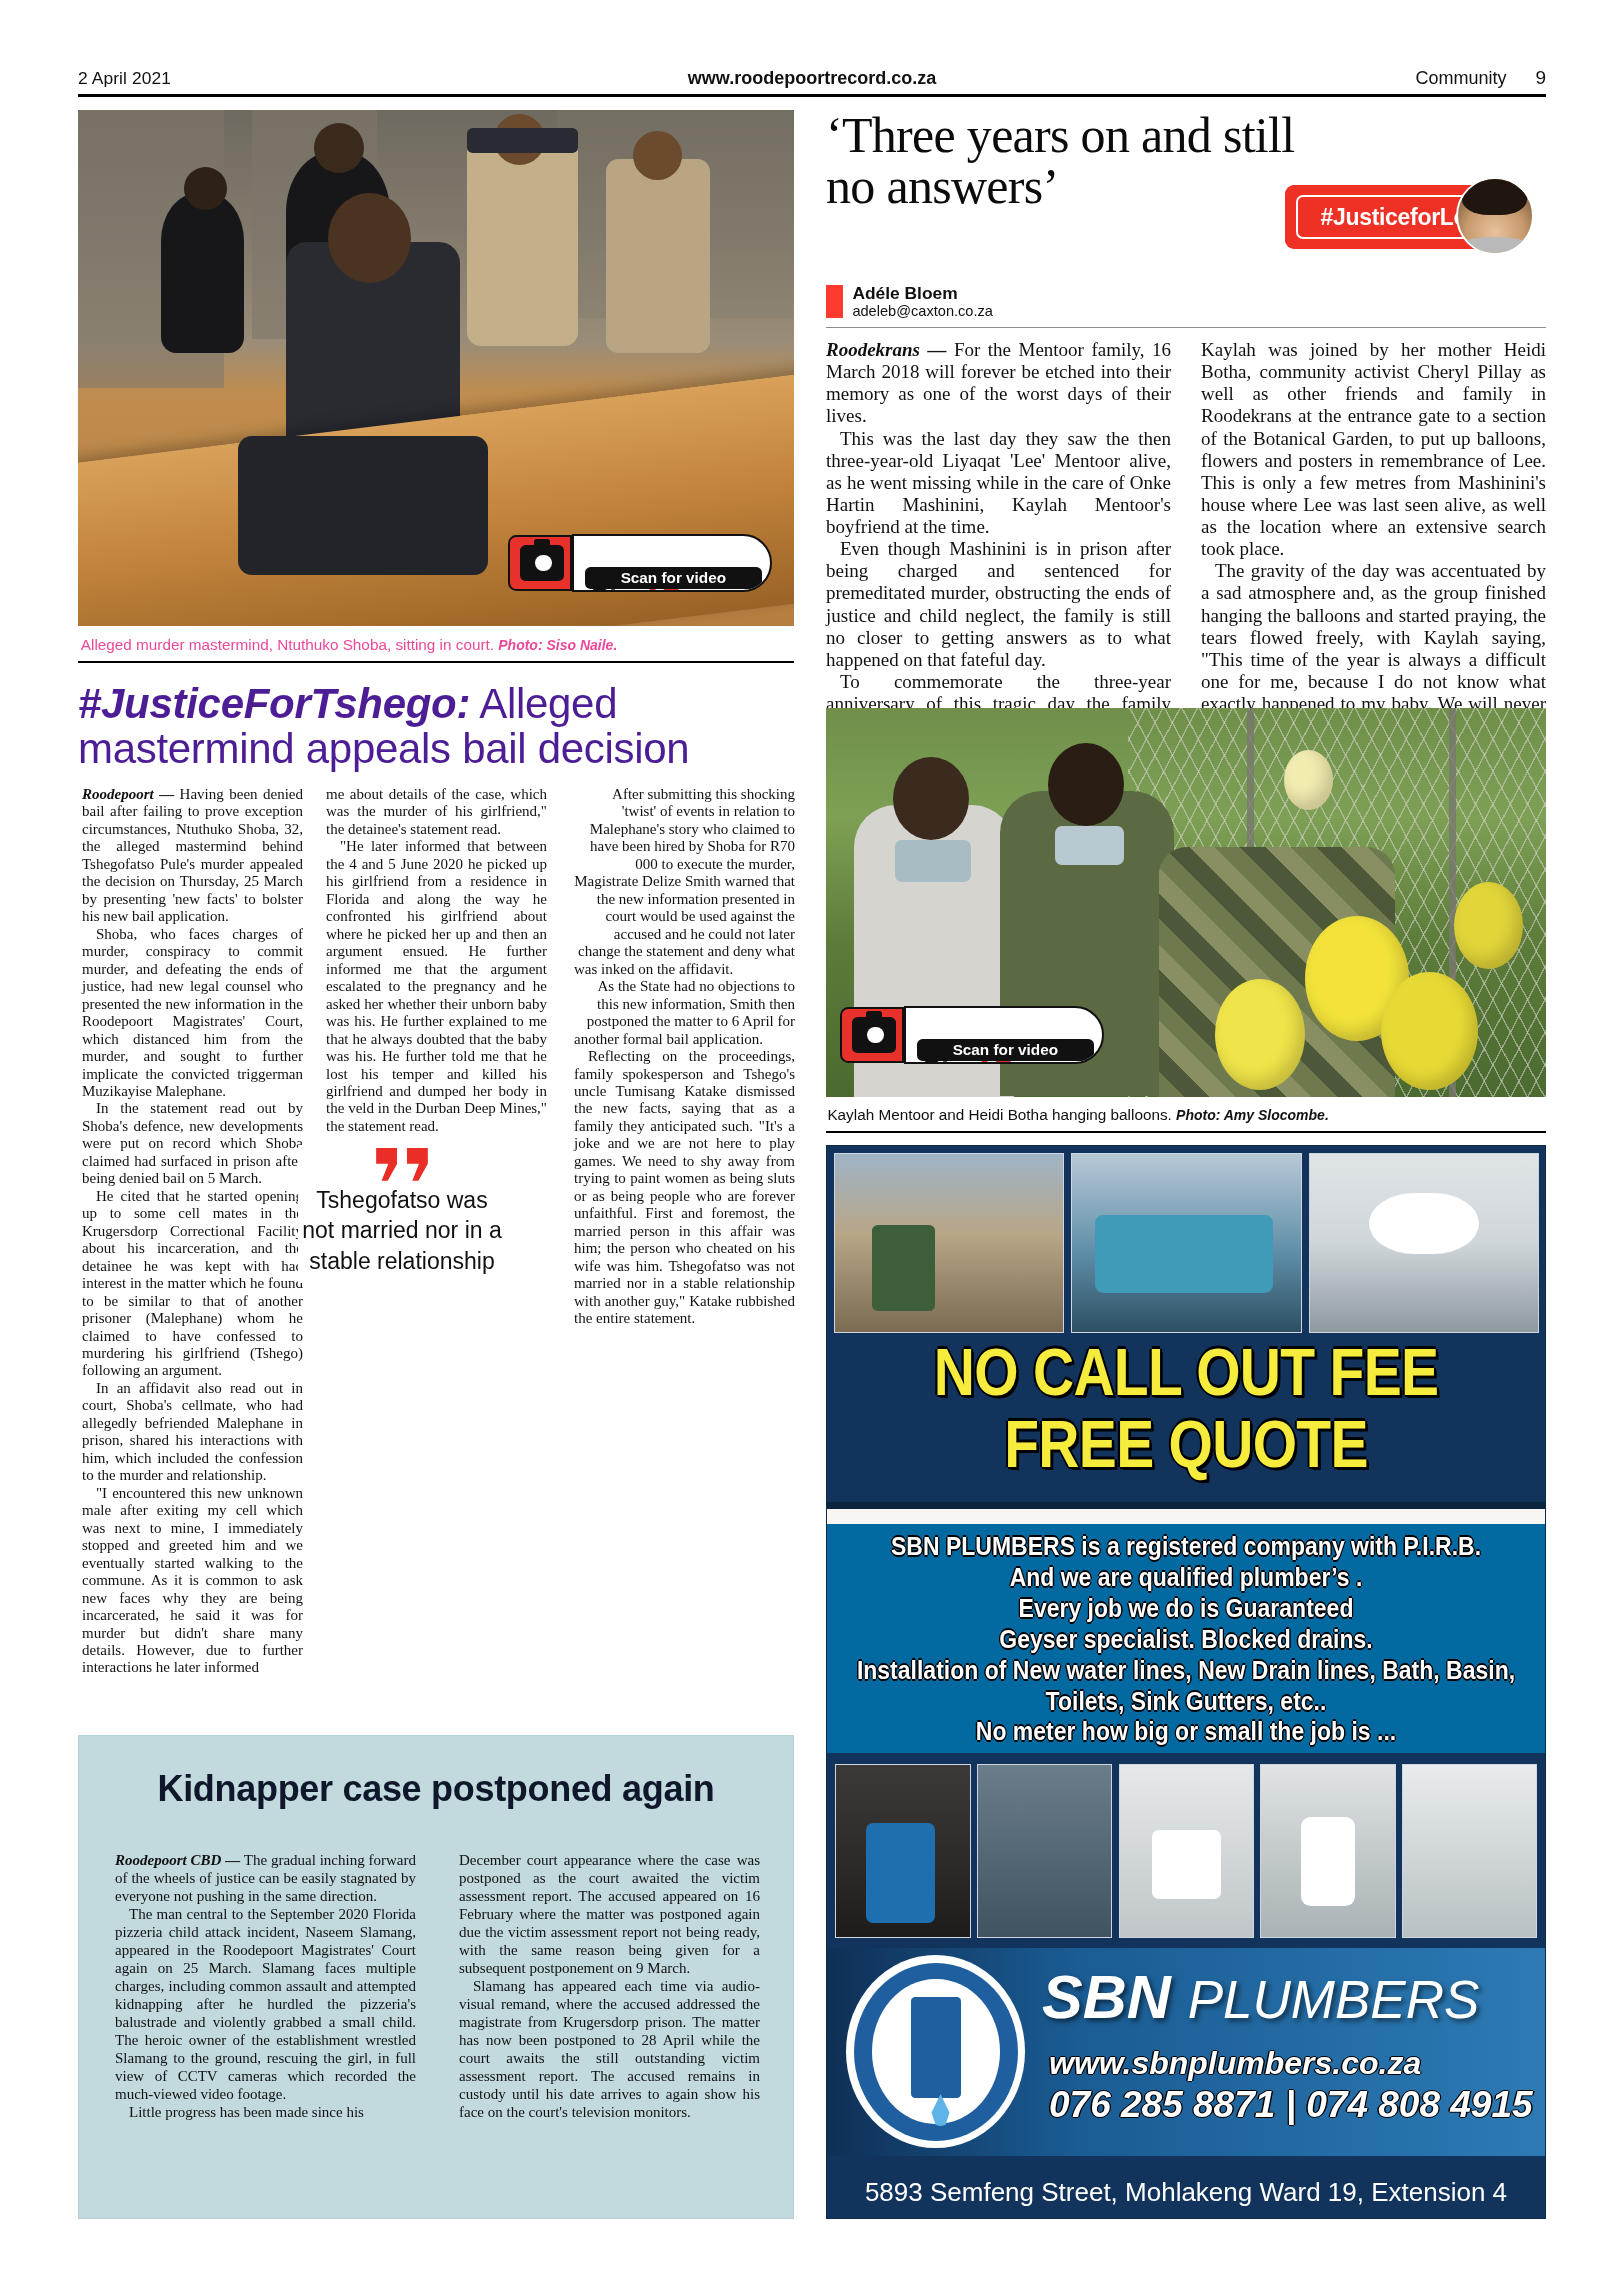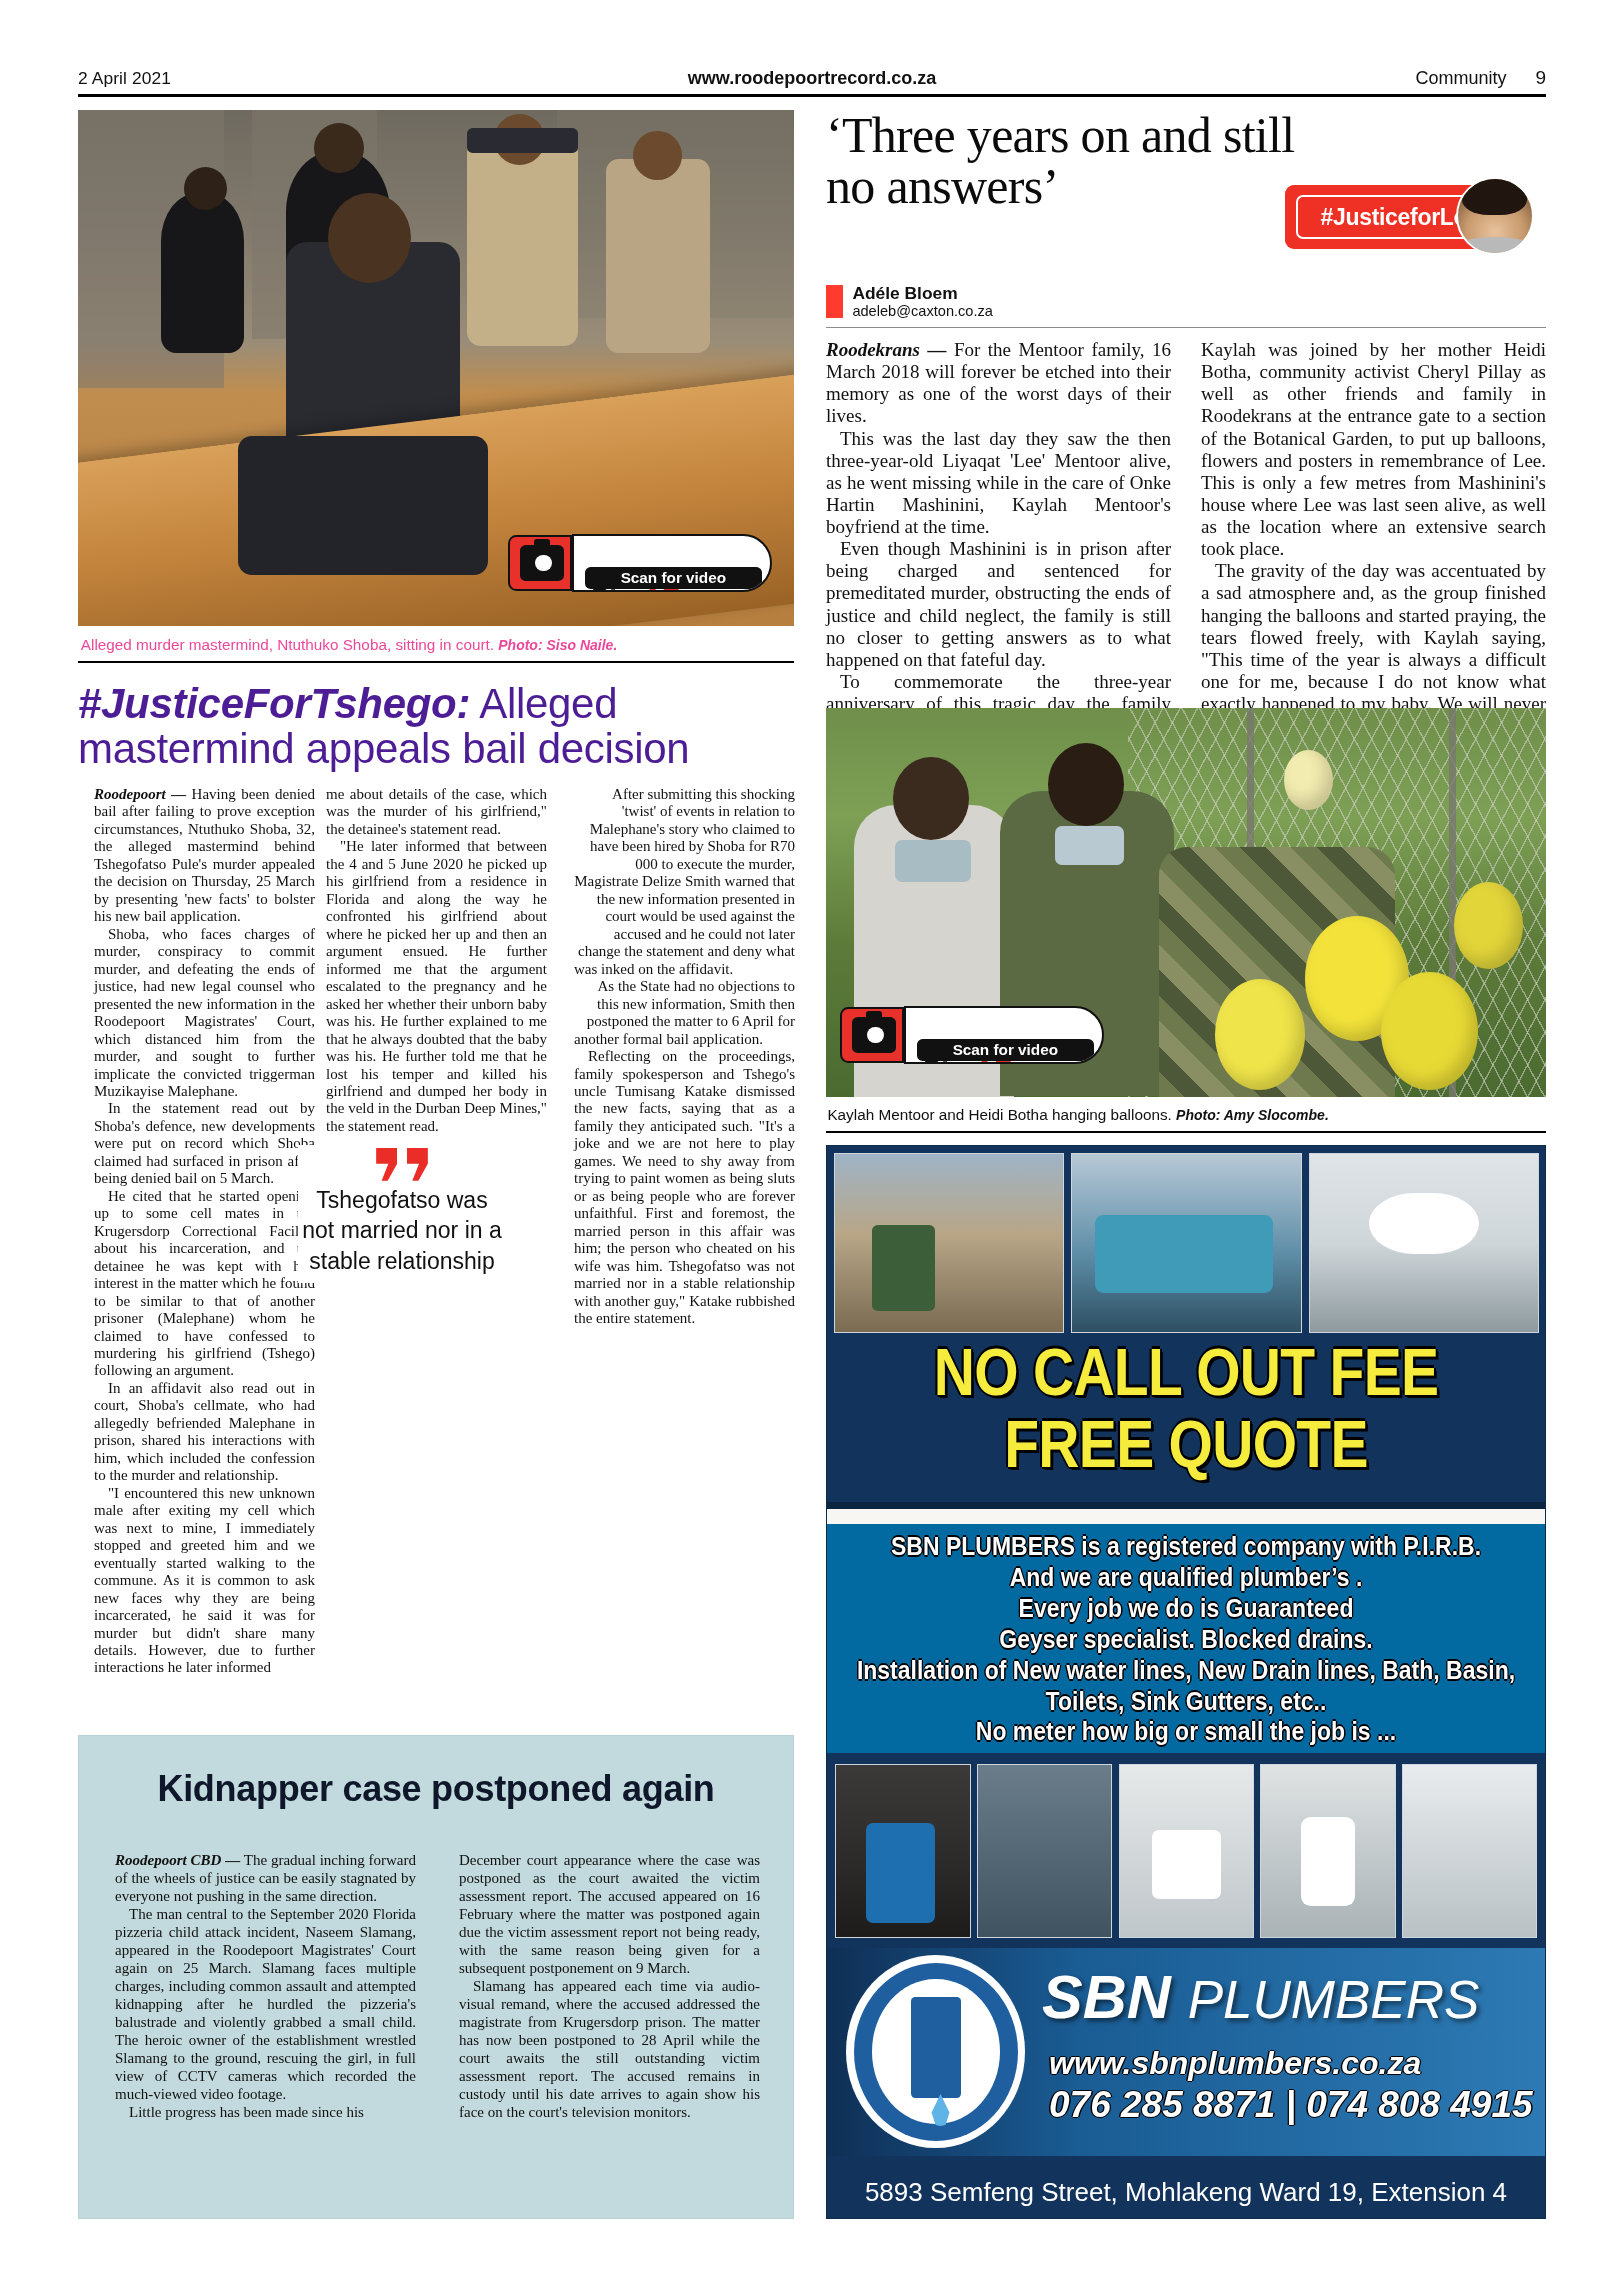--- a/index.html
+++ b/index.html
@@ -74,21 +74,21 @@
 
   
   .article-body {
     position:absolute; left:78px; top:786px; width:716px; height:854px;
   }
   .col { position:absolute; top:0; width:221px; font-size:15px; line-height:1.165;
          text-align:justify; color:#111; hyphens:auto; }
   .col p { margin:0; text-indent:14px; }
   .col p.first { text-indent:0; }
   .col p.first .dateline { font-weight:700; font-style:italic; }
-  .c1 { left:16px; }
+  .c1 { left:4px; }
   .c2 { left:248px; }
   .c3 { left:496px; }
 
   
   .pullquote {
     position:absolute; left:298px; top:1145px; width:208px;
     text-align:center; z-index:6; background:#fff; padding:2.8px 4.2px 7px 4.2px;
   }
   .pq-marks { display:flex; justify-content:center; gap:9.7px; margin-bottom:4.2px; }
   .pq-mark {

